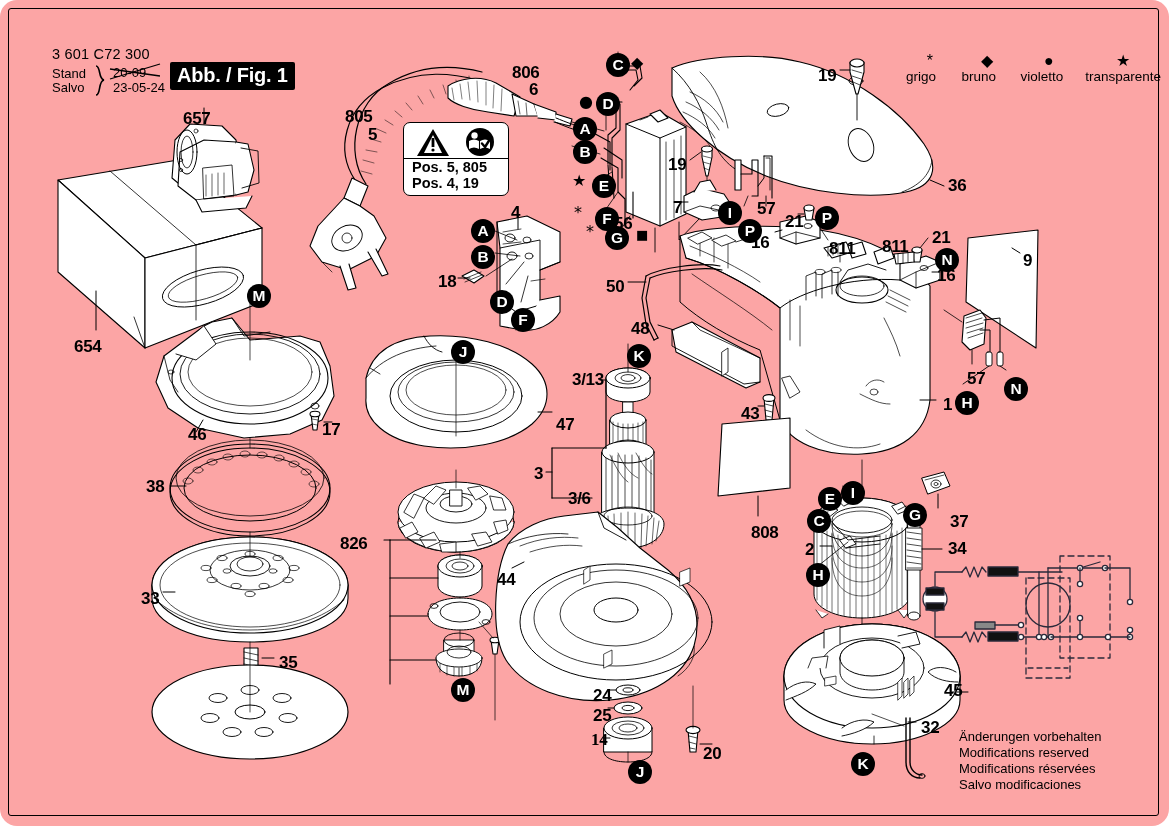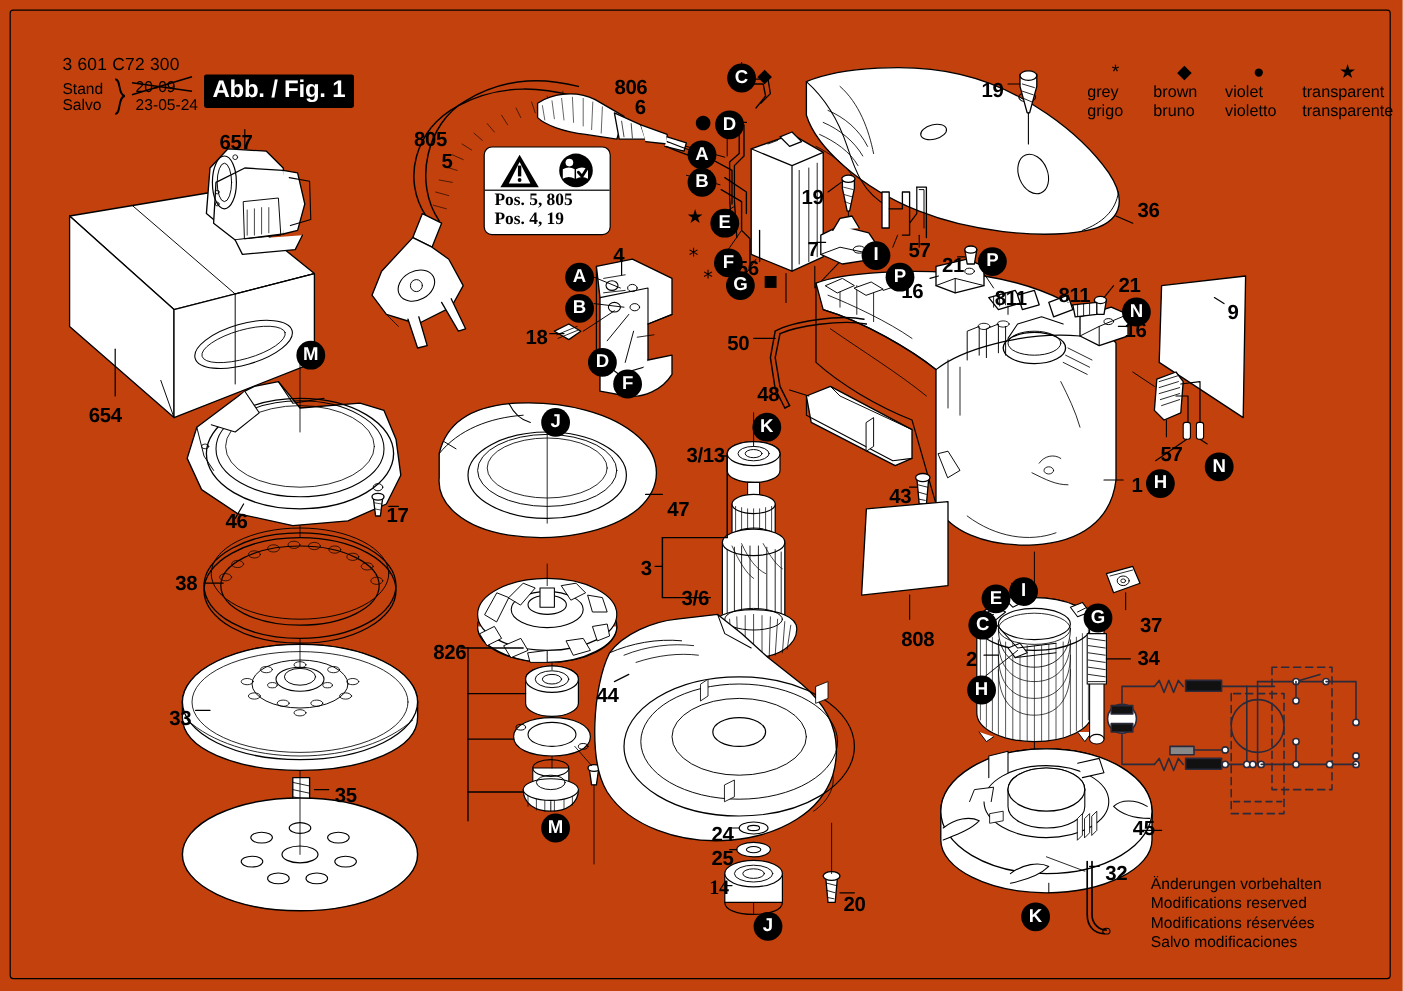--- a/index.html
+++ b/index.html
@@ -1,18 +1,18 @@
 <!DOCTYPE html>
 <html><head>
 <meta charset="utf-8">
 <title>Exploded Parts Diagram</title>
 <style>
   html,body{margin:0;padding:0;background:#ffffff;}
   body{font-family:"Liberation Sans", sans-serif;color:#000;}
-  #page{position:relative;width:1169px;height:826px;background:#c2410c;overflow:hidden;}
+  #page{position:relative;width:1169px;height:826px;background:#fca5a5;overflow:hidden;border-radius:17px;}
   #frame{position:absolute;left:8px;top:8px;width:1151px;height:808px;border:1.5px solid #000;border-radius:3px;box-sizing:border-box;}
 
   .abs{position:absolute;}
   .lbl{position:absolute;font-weight:bold;font-size:17px;letter-spacing:-0.3px;white-space:nowrap;line-height:1;}
   .hdr-code{position:absolute;font-size:14.5px;letter-spacing:0.2px;white-space:nowrap;}
   .hdr-sm{position:absolute;font-size:13px;white-space:nowrap;line-height:1.12;}
   .figbox{position:absolute;background:#000;color:#fff;font-weight:bold;font-size:20px;padding:2px 7px 3px 7px;border-radius:2px;letter-spacing:-0.2px;white-space:nowrap;}
 
   .legend{position:absolute;font-size:13.5px;line-height:1.18;white-space:nowrap;}
   .legend .sym{font-size:16px;text-align:center;height:17px;line-height:17px;}
@@ -26,21 +26,21 @@
       font-weight:bold;font-size:15.5px;display:flex;align-items:center;justify-content:center;
       font-family:"Liberation Sans",sans-serif;}
 
   
   .mk{position:absolute;font-size:16px;line-height:1;font-family:"DejaVu Sans",sans-serif;}
   .mk.sq{font-size:13px;}
 
   
   .warn{position:absolute;border:1.6px solid #000;border-radius:7px;background:#fff;}
   .warn .wrow{display:flex;align-items:center;justify-content:space-around;padding:4px 5px 1px 5px;}
-  .warn .wtxt{font-weight:bold;font-size:14.5px;line-height:1.1;text-align:left;padding:1px 0 4px 8px;border-top:1.4px solid #000;font-family:Liberation Serif, serif;}
+  .warn .wtxt{font-weight:bold;font-size:14.5px;line-height:1.1;text-align:left;padding:1px 0 4px 8px;border-top:1.4px solid #000;}
 
   svg{display:block;}
   .ln{stroke:#000;fill:none;}
 </style>
 </head>
 <body>
 
 <div id="page">
   <div id="frame"></div>
 
@@ -71,26 +71,20 @@
             </td>
         <td style="width:74px;">
               <div class="sym">◆</div>
             </td>
         <td style="width:76px;">
               <div class="sym">●</div>
             </td>
         <td>
               <div class="sym">★</div>
             </td>
-      </tr>
-      <tr>
-        <td>grey</td>
-        <td>brown</td>
-        <td>violet</td>
-        <td>transparent</td>
       </tr>
       <tr>
         <td>grigo</td>
         <td>bruno</td>
         <td>violetto</td>
         <td>transparente</td>
       </tr>
     </tbody>
       </table>
   </div>
@@ -804,37 +798,37 @@
       <div class="lbl" style="left: 438px; top: 273px;">18</div>
       <div class="lbl" style="left: 614px; top: 215px;">56</div>
       <div class="lbl" style="left: 673px; top: 199px;">7</div>
       <div class="lbl" style="left: 757px; top: 200px;">57</div>
       <div class="lbl" style="left: 785px; top: 213px;">21</div>
       <div class="lbl" style="left: 751px; top: 234px;">16</div>
       <div class="lbl" style="left: 829px; top: 240px;">811</div>
       <div class="lbl" style="left: 882px; top: 238px;">811</div>
       <div class="lbl" style="left: 932px; top: 229px;">21</div>
       <div class="lbl" style="left: 937px; top: 267px;">16</div>
-      <div class="lbl" style="left: 948px; top: 167px; text-align: center;">36</div>
+      <div class="lbl" style="left: 948px; top: 177px; text-align: center;">36</div>
       <div class="lbl" style="left: 1023px; top: 252px;">9</div>
       <div class="lbl" style="left: 606px; top: 278px;">50</div>
       <div class="lbl" style="left: 631px; top: 320px;">48</div>
       <div class="lbl" style="left: 967px; top: 370px;">57</div>
       <div class="lbl" style="left: 741px; top: 405px;">43</div>
       <div class="lbl" style="left: 943px; top: 396px;">1</div>
       <div class="lbl" style="left: 188px; top: 426px;">46</div>
       <div class="lbl" style="left: 322px; top: 421px;">17</div>
       <div class="lbl" style="left: 146px; top: 478px;">38</div>
       <div class="lbl" style="left: 556px; top: 416px;">47</div>
       <div class="lbl" style="left: 572px; top: 371px;">3/13</div>
       <div class="lbl" style="left: 534px; top: 465px;">3</div>
       <div class="lbl" style="left: 568px; top: 490px;">3/6</div>
       <div class="lbl" style="left: 141px; top: 590px;">33</div>
       <div class="lbl" style="left: 279px; top: 654px;">35</div>
-      <div class="lbl" style="left: 361px; top: 535px;">826</div>
+      <div class="lbl" style="left: 340px; top: 535px;">826</div>
       <div class="lbl" style="left: 497px; top: 571px;">44</div>
       <div class="lbl" style="left: 751px; top: 524px;">808</div>
       <div class="lbl" style="left: 805px; top: 541px;">2</div>
       <div class="lbl" style="left: 948px; top: 540px;">34</div>
       <div class="lbl" style="left: 950px; top: 499px; margin-top: 14px;">37</div>
       <div class="lbl" style="left: 944px; top: 682px;">45</div>
       <div class="lbl" style="left: 921px; top: 719px;">32</div>
       <div class="lbl" style="left: 593px; top: 687px;">24</div>
       <div class="lbl" style="left: 593px; top: 707px;">25</div>
       <div class="lbl" style="left: 591px; top: 731px; font-family: Liberation Serif, serif;">14</div>

